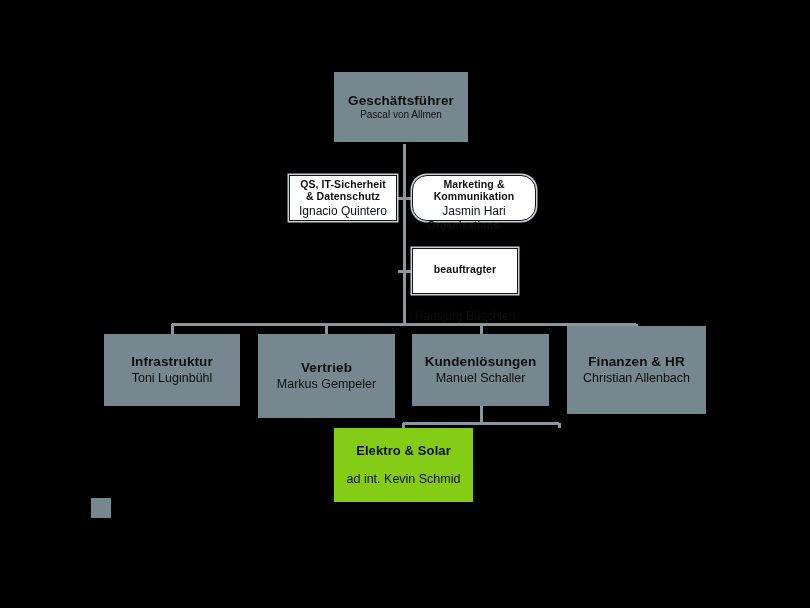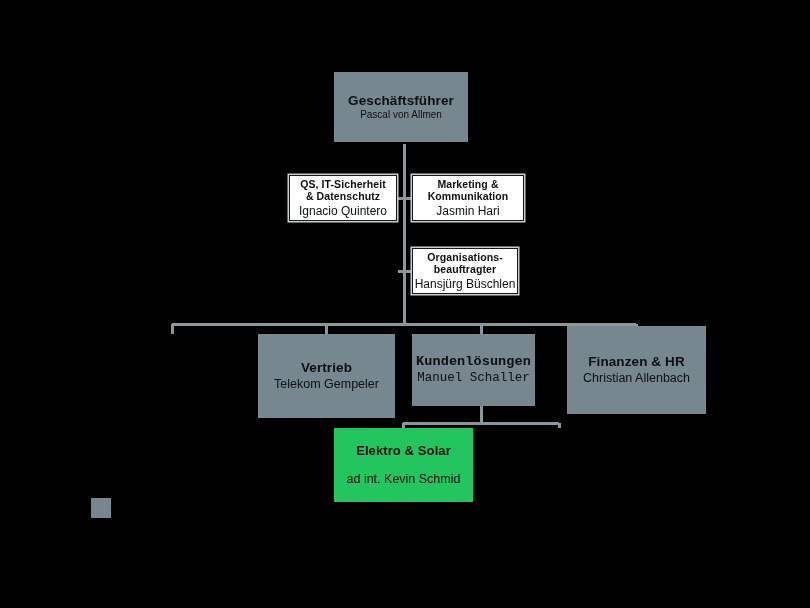--- a/index.html
+++ b/index.html
@@ -58,21 +58,21 @@
   
   .node.staff {
     background: #ffffff;
     border: 1.5px solid #15181a;
     box-shadow: 0 0 0 1.5px #c9cfd2;
   }
   .node.staff .title { font-size: 10.5px; }
   .node.staff .person { font-size: 12px; margin-top: 2px; }
   
   .node.subunit {
-    background: #22c55e;
+    background: #84cc16;
     gap: 12px;
   }
   .node.subunit .title { font-size: 13px; }
   .node.subunit .person { font-size: 12.5px; margin-top: 1px; text-align: right; }
   .legend-swatch {
     position: absolute;
     width: 20px;
     height: 20px;
     background: #77878f;
   }
@@ -111,40 +111,44 @@
     <span class="title">Geschäftsführer</span>
     <span class="person">Pascal von Allmen</span>
   </div>
 
   <div class="node staff" style="left:289px; top:175px; width:108px; height:46px;">
     <span class="title">QS, IT-Sicherheit</span>
     <span class="title">&amp; Datenschutz</span>
     <span class="person">Ignacio Quintero</span>
   </div>
 
-  <div class="node staff" style="left:412px; top:175px; width:112px; height:46px;">
+  <div class="node staff" style="left:412px; top:175px; width:124px; height:46px;border-radius:15px;">
     <span class="title">Marketing &amp;</span>
     <span class="title">Kommunikation</span>
     <span class="person">Jasmin Hari</span>
   </div>
 
 
-  <div class="node staff" style="left:412px; top:248px; width:106px; height:46px;">
+  <div class="node staff" style="left:412px; top:248px; width:106px; height:46px;gap:32px;">
     <span class="title">Organisations-</span>
     <span class="title">beauftragter</span>
     <span class="person">Hansjürg Büschlen</span>
   </div>
 
+  <div class="node exec" style="left:104px; top:334px; width:136px; height:72px;">
+    <span class="title">Infrastruktur</span>
+    <span class="person">Toni Luginbühl</span>
+  </div>
 
   <div class="node exec" style="left:258px; top:334px; width:137px; height:84px;">
     <span class="title">Vertrieb</span>
-    <span class="person">Telekom Gempeler</span>
+    <span class="person">Markus Gempeler</span>
   </div>
 
-  <div class="node exec" style="left:412px; top:334px; width:123px; height:72px;font-family:Liberation Mono, monospace;">
+  <div class="node exec" style="left:412px; top:334px; width:137px; height:72px;">
     <span class="title">Kundenlösungen</span>
     <span class="person">Manuel Schaller</span>
   </div>
 
   <div class="node exec" style="left:567px; top:326px; width:139px; height:88px;">
     <span class="title">Finanzen &amp; HR</span>
     <span class="person">Christian Allenbach</span>
   </div>
 
   <div class="node subunit" style="left:334px; top:428px; width:139px; height:74px;">

